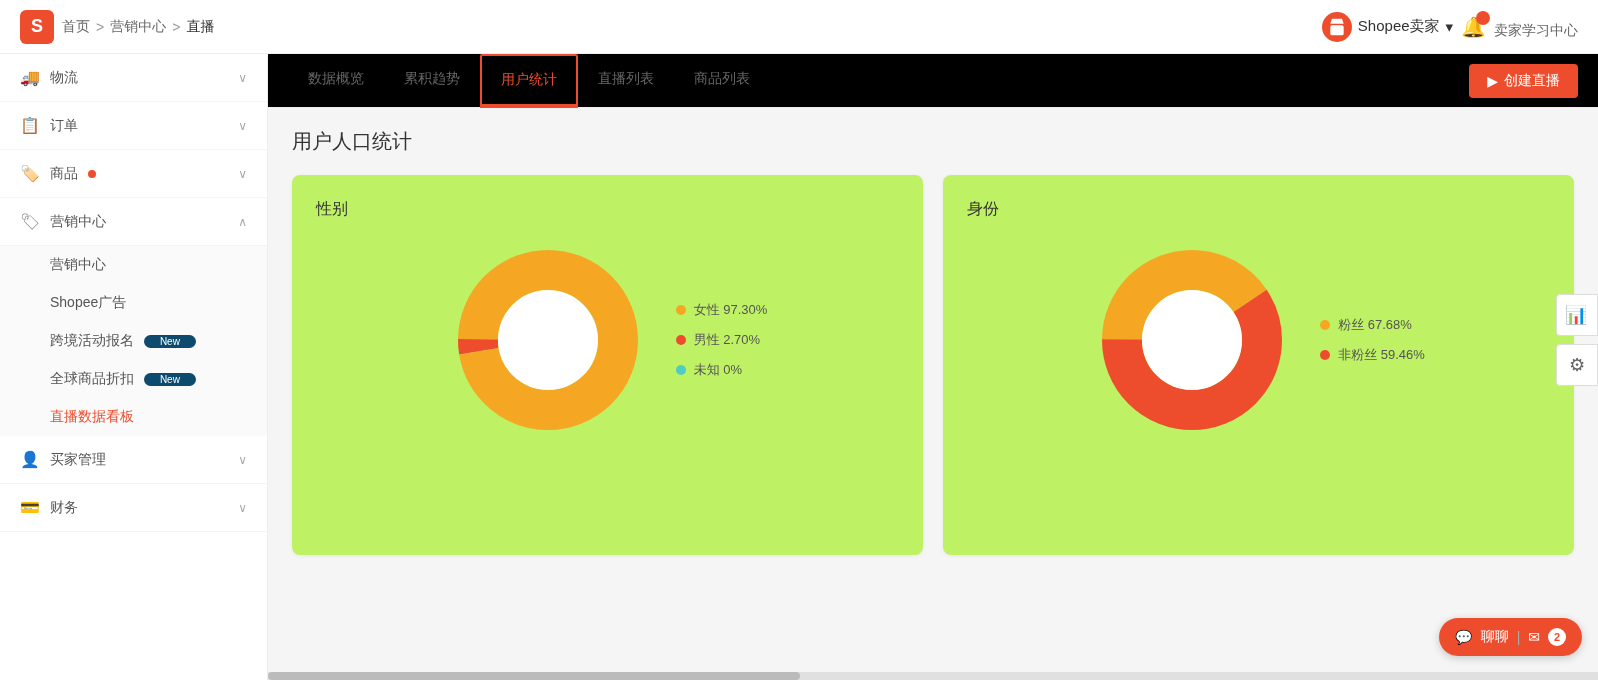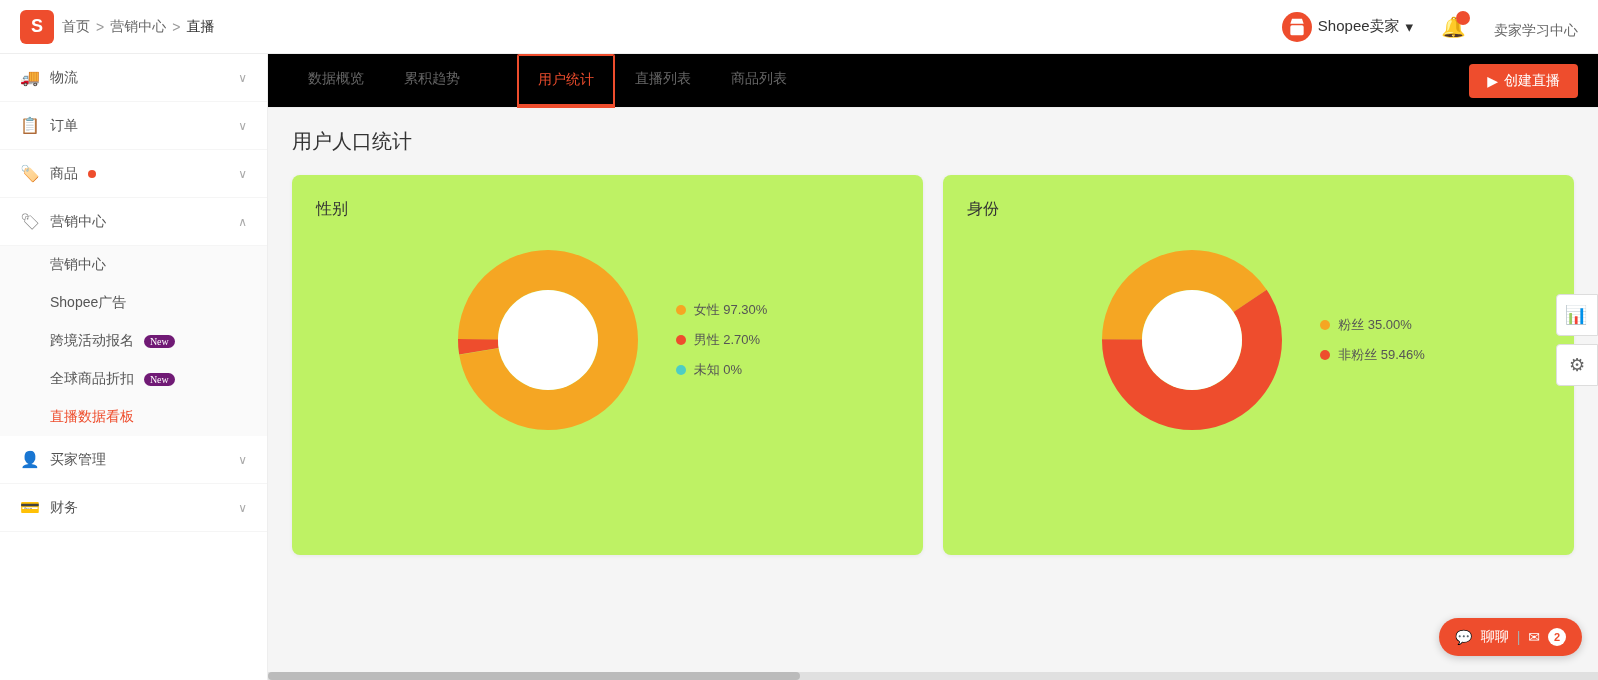--- a/index.html
+++ b/index.html
@@ -22,21 +22,21 @@
     .shopee-logo {
       width: 34px; height: 34px;
       background: #ee4d2d;
       border-radius: 6px;
       display: flex; align-items: center; justify-content: center;
       color: white; font-size: 18px; font-weight: bold;
     }
     .breadcrumb { display: flex; align-items: center; gap: 6px; color: #666; font-size: 14px; }
     .breadcrumb .sep { color: #999; }
     .breadcrumb .current { color: #333; font-weight: 500; }
-    .header-right { display: flex; align-items: center; gap: 28px; }
+    .header-right { display: flex; align-items: center; gap: 8px; }
     .shopee-seller { display: flex; align-items: center; gap: 6px; font-size: 15px; color: #333; }
     .seller-logo { width: 30px; height: 30px; background: #ee4d2d; border-radius: 50%; display: flex; align-items: center; justify-content: center; }
     .bell-icon { position: relative; cursor: pointer; }
     .bell-badge { position: absolute; top: -4px; right: -4px; background: #ee4d2d; color: white; border-radius: 50%; width: 14px; height: 14px; font-size: 10px; display: flex; align-items: center; justify-content: center; }
     .seller-center-link { color: #666; font-size: 14px; cursor: pointer; margin-top: 8px; }
 
     
     .layout { display: flex; margin-top: 54px; }
 
     
@@ -63,23 +63,23 @@
     
     .submenu { background: #fafafa; }
     .submenu-item {
       padding: 10px 20px 10px 50px;
       cursor: pointer;
       color: #555;
       font-size: 14px;
     }
     .submenu-item.active { color: #ee4d2d; font-weight: 500; }
     .new-badge {
-      background: #701a75; color: white;
-      font-size: 10px; padding: 1px 6px;
-      border-radius: 8px; margin-left: 6px; font-family: Liberation Serif, serif;
+      background: #0c4a6e; color: white;
+      font-size: 10px; padding: 1px 16px;
+      border-radius: 8px; margin-left: 6px;
     }
 
     
     .main-content {
       flex: 1;
       padding: 0;
       background: #f5f5f5;
     }
 
     
@@ -101,21 +101,20 @@
       margin-bottom: -1px;
     }
     .tab.active {
       color: #ee4d2d;
       border-bottom: 3px solid #ee4d2d;
       font-weight: 500;
       box-shadow: inset 0 0 0 1px #ee4d2d;
       border: 1px solid #ee4d2d;
       border-bottom: 3px solid #ee4d2d;
       border-radius: 2px 2px 0 0;
-      margin-left: 37px;
     }
     .create-live-btn {
       background: #ee4d2d;
       color: white;
       border: none;
       padding: 8px 18px;
       border-radius: 4px;
       cursor: pointer;
       display: flex; align-items: center; gap: 6px;
       font-size: 14px;
@@ -366,21 +365,21 @@
               <svg viewBox="0 0 200 200" width="200" height="200">
 
                 <circle cx="100" cy="100" r="70" fill="none" stroke="#f5a623" stroke-width="40" stroke-dasharray="178.32 261.50" stroke-dashoffset="109.95" transform="rotate(-90 100 100)"></circle>
                 <circle cx="100" cy="100" r="70" fill="none" stroke="#ee4d2d" stroke-width="40" stroke-dasharray="261.50 178.32" stroke-dashoffset="-68.37" transform="rotate(-90 100 100)"></circle>
                 <circle cx="100" cy="100" r="50" fill="white"></circle>
               </svg>
             </div>
             <div class="legend">
               <div class="legend-item">
                 <span class="legend-dot" style="background:#f5a623;"></span>
-                <span>粉丝 35.00%</span>
+                <span>粉丝 67.68%</span>
               </div>
               <div class="legend-item">
                 <span class="legend-dot" style="background:#ee4d2d;"></span>
                 <span>非粉丝 59.46%</span>
               </div>
             </div>
           </div>
         </div>
 
       </div>

